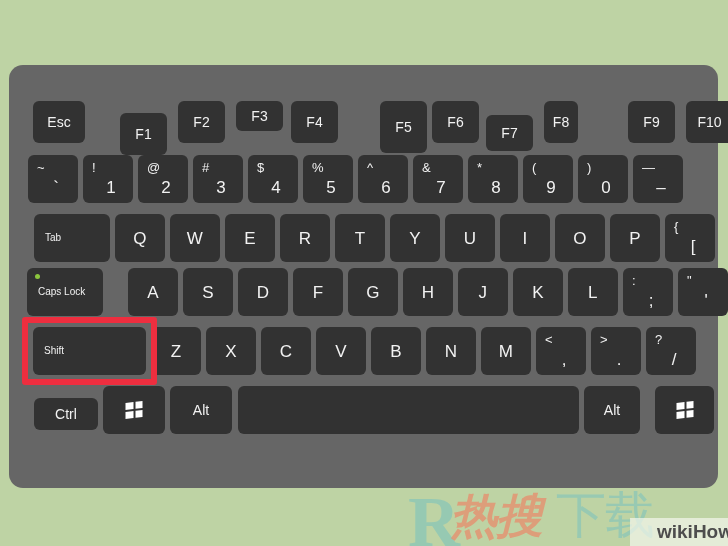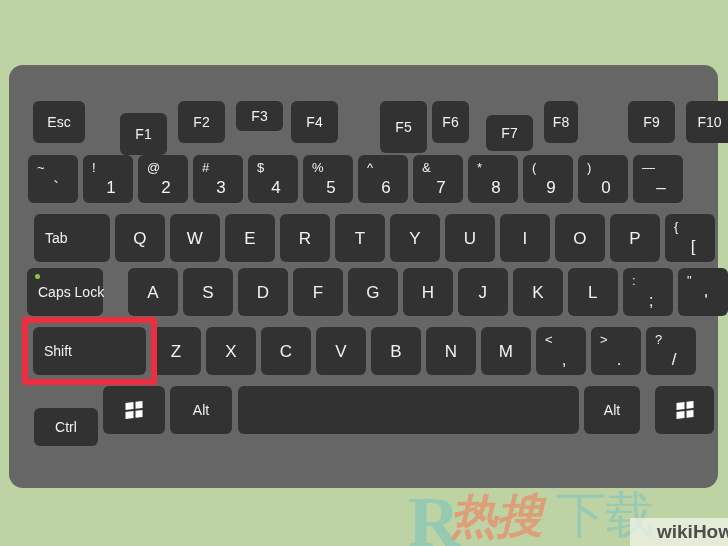--- a/index.html
+++ b/index.html
@@ -55,21 +55,21 @@
     align-items: center;
     justify-content: center;
     font-size: 17px;
     letter-spacing: 0.3px;
   }
   .key .lbl-left {
     position: absolute;
     left: 11px;
     top: 50%;
     transform: translateY(-50%);
-    font-size: 14px;
+    font-size: 10px;
     white-space: nowrap;
   }
   .key .lbl-fn {
     position: absolute;
     left: 0; right: 0; top: 0; bottom: 0;
     display: flex;
     align-items: center;
     justify-content: center;
     font-size: 14px;
   }
@@ -219,21 +219,21 @@
       </div>
       <div class="key" style="left: 236px; top: 101px; width: 47px; height: 30px;">
         <span class="lbl-fn">F3</span>
       </div>
       <div class="key" style="left: 291px; top: 101px; width: 47px; height: 42px;">
         <span class="lbl-fn">F4</span>
       </div>
       <div class="key" style="left: 374px; top: 101px; width: 47px; height: 52px; margin-left: 6px;">
         <span class="lbl-fn">F5</span>
       </div>
-      <div class="key" style="left: 432px; top: 101px; width: 37px; height: 42px;">
+      <div class="key" style="left: 432px; top: 101px; width: 47px; height: 42px;">
         <span class="lbl-fn">F6</span>
       </div>
       <div class="key" style="left: 486px; top: 115px; width: 47px; height: 36px;">
         <span class="lbl-fn">F7</span>
       </div>
       <div class="key" style="left: 544px; top: 101px; width: 34px; height: 42px;">
         <span class="lbl-fn">F8</span>
       </div>
       <div class="key" style="left: 628px; top: 101px; width: 47px; height: 42px;">
         <span class="lbl-fn">F9</span>
@@ -394,21 +394,21 @@
         <span class="lbl-bot">,</span>
       </div>
       <div class="key" style="left: 591px; top: 327px; width: 50px; height: 48px;">
         <span class="lbl-top">&gt;</span>
         <span class="lbl-bot">.</span>
       </div>
       <div class="key" style="left: 646px; top: 327px; width: 50px; height: 48px;">
         <span class="lbl-top">?</span>
         <span class="lbl-bot">/</span>
       </div>
-      <div class="key" style="left: 34px; top: 408px; width: 64px; height: 38px;">
+      <div class="key" style="left: 34px; top: 398px; width: 64px; height: 32px;">
         <span class="lbl-fn">Ctrl</span>
       </div>
       <div class="key" style="left: 103px; top: 386px; width: 62px; height: 48px;">
         <span class="win-logo">
           <i></i>
           <i></i>
           <i></i>
           <i></i>
         </span>
       </div>

